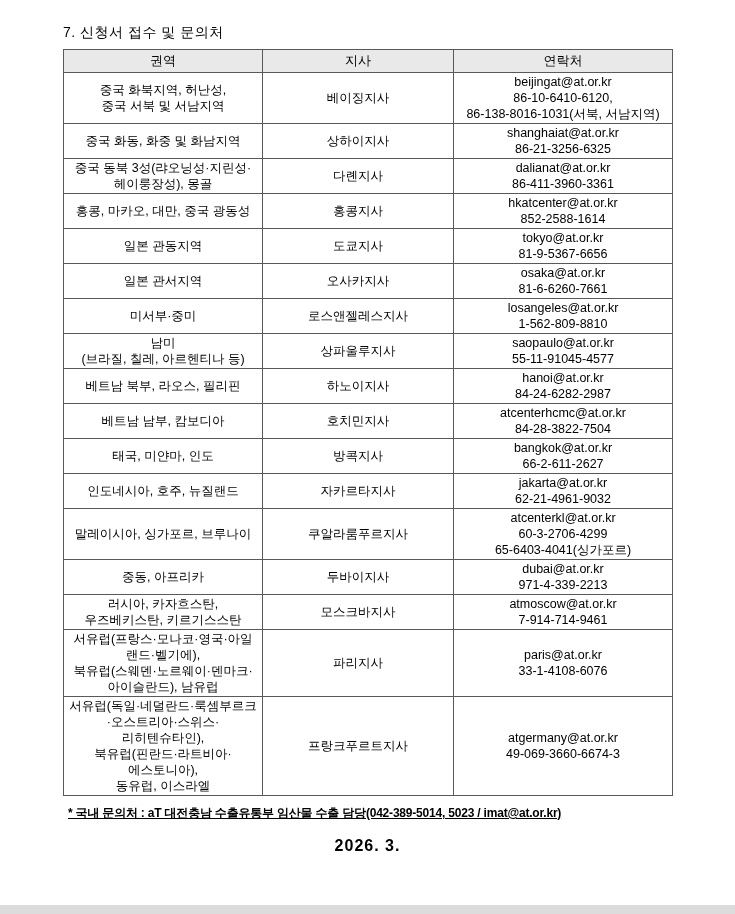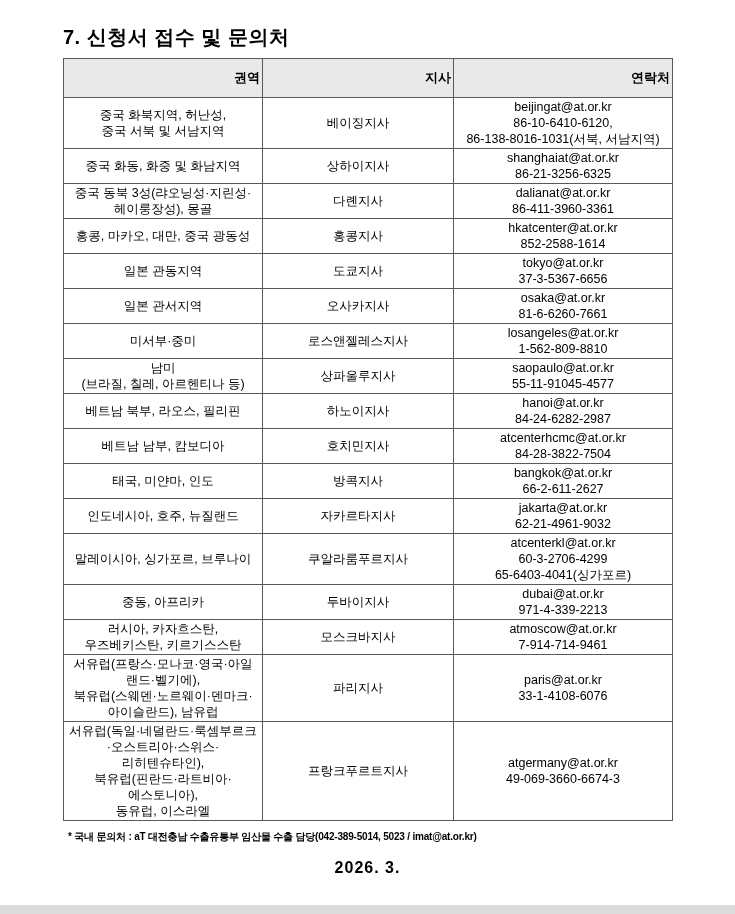--- a/index.html
+++ b/index.html
@@ -7,59 +7,60 @@
   body {
     width: 735px; height: 914px;
     background: #ffffff;
     color: #000000;
     font-family: "Liberation Sans", sans-serif;
     position: relative;
     overflow: hidden;
   }
   .page { padding: 24px 63px 0 63px; }
   .title {
-    font-size: 20px;
-    font-weight: bold;
+    font-size: 14px;
+    font-weight: normal;
     margin: 0 0 7px 0;
     letter-spacing: 0.5px;
   }
   table.contact-table {
     width: 609px;
     border-collapse: collapse;
     table-layout: fixed;
     border: 1.5px solid #3f3f3f;
   }
   col.c1 { width: 199px; }
   col.c2 { width: 191px; }
   col.c3 { width: 219px; }
   th, td { border: 1px solid #595959; }
   th {
     background: #e9e9e9;
     font-size: 13px;
-    font-weight: bold;
+    font-weight: normal;
     height: 20px;
-    padding: 10px 2px;
-    text-align: right;
+    padding: 2px 2px;
+    text-align: center;
     vertical-align: middle;
   }
   td {
     font-size: 12.5px;
     line-height: 16px;
     text-align: center;
     vertical-align: middle;
     padding: 1px 2px;
     white-space: pre-line;
     word-break: keep-all;
   }
   .footnote {
     font-weight: bold;
-    font-size: 10px;
+    font-size: 12px;
     margin: 9px 0 0 5px;
     letter-spacing: -0.2px;
     white-space: nowrap;
+    text-decoration: underline;
   }
   .doc-date {
     text-align: center;
     font-weight: bold;
     font-size: 16px;
     letter-spacing: 1px;
     margin: 15px 0 0 0;
   }
   .bottom-strip {
     position: absolute;
@@ -113,21 +114,21 @@
         <tr>
     <td class="region">홍콩, 마카오, 대만, 중국 광동성</td>
     <td class="branch">홍콩지사</td>
     <td class="contact">hkatcenter@at.or.kr
 852-2588-1614</td>
   </tr>
         <tr>
     <td class="region">일본 관동지역</td>
     <td class="branch">도쿄지사</td>
     <td class="contact">tokyo@at.or.kr
-37-3-5367-6656</td>
+81-9-5367-6656</td>
   </tr>
         <tr>
     <td class="region">일본 관서지역</td>
     <td class="branch">오사카지사</td>
     <td class="contact">osaka@at.or.kr
 81-6-6260-7661</td>
   </tr>
         <tr>
     <td class="region">미서부·중미</td>
     <td class="branch">로스앤젤레스지사</td>

